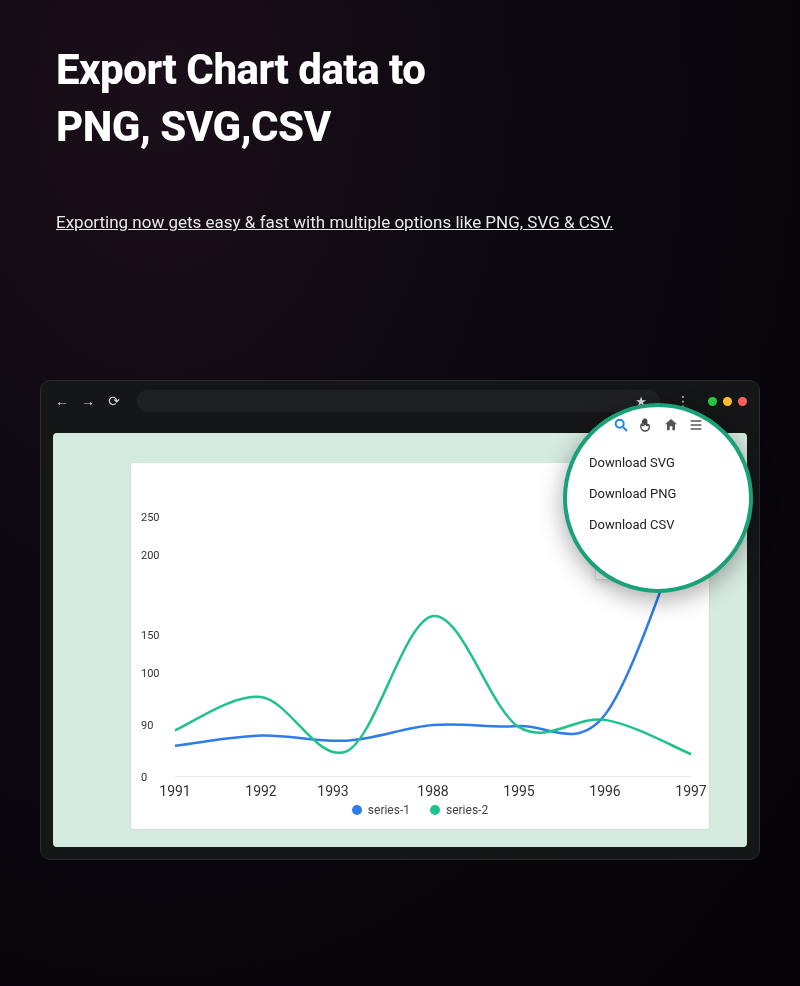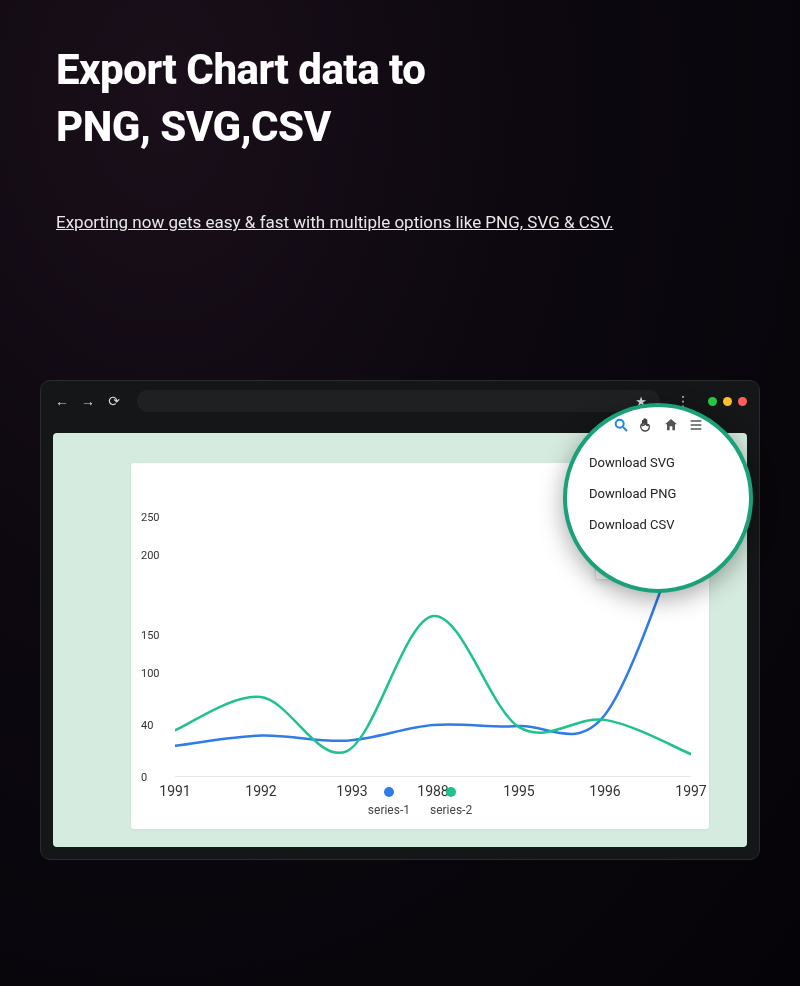--- a/index.html
+++ b/index.html
@@ -90,21 +90,21 @@
   .plot {
     position:absolute; left:44px; right:18px; top:44px; bottom:52px;
   }
   .ylab { position:absolute; left:-34px; font-size:11px; color:#333; transform:translateY(-50%);text-align:right; }
   .xlab { position:absolute; bottom:-22px; font-size:14px; color:#333; transform:translateX(-50%); }
   .legend {
     position:absolute; bottom:12px; left:0; right:0;
     display:flex; justify-content:center; gap:20px;
     font-size:12px; color:#444;
   }
-  .legend-item{ display:flex; align-items:center; gap:6px;flex-direction:column;}
+  .legend-item{ display:flex; align-items:center; gap:6px;}
   .legend-dot{ width:10px;height:10px;border-radius:50%;}
 
   .menu-small {
     position:absolute; top:34px; right:14px;
     background:#fff; border:1px solid #e2e2e2; border-radius:3px;
     box-shadow:0 2px 6px rgba(0,0,0,.1);
     font-size:11px; color:#333;
     overflow:hidden;
   }
   .menu-small div{ padding:7px 12px; cursor:pointer;}
@@ -185,28 +185,28 @@
       </div>
 
       <div class="menu-small">
         <div>Download SVG</div>
         <div>Download PNG</div>
         <div>Download CSV</div>
       </div>
 
       <div class="plot" id="plot">
           <div class="ylab" style="top: 270px;">0</div>
-          <div class="ylab" style="top: 218.077px;">40</div>
+          <div class="ylab" style="top: 218.077px;">90</div>
           <div class="ylab" style="top: 166.154px;">100</div>
           <div class="ylab" style="top: 128px;">150</div>
           <div class="ylab" style="top: 48px;">200</div>
           <div class="ylab" style="top: 10.3846px;">250</div>
           <div class="xlab" style="left: 0px;">1991</div>
           <div class="xlab" style="left: 86px;">1992</div>
-          <div class="xlab" style="left: 177px; margin-top: 41px;">1993</div>
+          <div class="xlab" style="left: 158px; margin-top: 41px;">1993</div>
           <div class="xlab" style="left: 258px;">1988</div>
           <div class="xlab" style="left: 344px;">1995</div>
           <div class="xlab" style="left: 430px;">1996</div>
           <div class="xlab" style="left: 516px;">1997</div>
           <svg class="lines" viewBox="0 0 516 270" preserveAspectRatio="none">
             <line x1="0" x2="516" y1="270" y2="270" stroke="#d0d0d0" stroke-width="1"></line>
             <path d="M0,238.84615384615384 C14.333333333333334,237.1153846153846 57.33333333333333,229.32692307692307 86,228.46153846153845 C114.66666666666667,227.59615384615384 143.33333333333334,235.3846153846154 172,233.65384615384616 C200.66666666666666,231.92307692307693 229.33333333333334,220.5 258,218.07692307692307 C286.6666666666667,215.65384615384613 315.3333333333333,220.84615384615384 344,219.1153846153846 C372.6666666666667,217.3846153846154 401.3333333333333,244.21153846153845 430,207.69230769230768 C458.6666666666667,171.1730769230769 501.6666666666667,34.61538461538461 516,0" fill="none" stroke="#2f7bea" stroke-width="2.5" stroke-linecap="round"></path>
             <path d="M0,223.26923076923077 C14.333333333333334,217.73076923076923 57.33333333333333,186.5769230769231 86,190.03846153846155 C114.66666666666667,193.5 143.33333333333334,257.53846153846155 172,244.03846153846155 C200.66666666666666,230.53846153846155 229.33333333333334,113.01923076923077 258,109.03846153846155 C286.6666666666667,105.05769230769232 315.3333333333333,202.84615384615387 344,220.15384615384616 C372.6666666666667,237.46153846153845 401.3333333333333,208.3846153846154 430,212.8846153846154 C458.6666666666667,217.3846153846154 501.6666666666667,241.4423076923077 516,247.15384615384616" fill="none" stroke="#1fc28a" stroke-width="2.5" stroke-linecap="round"></path>
           </svg>
         </div>

